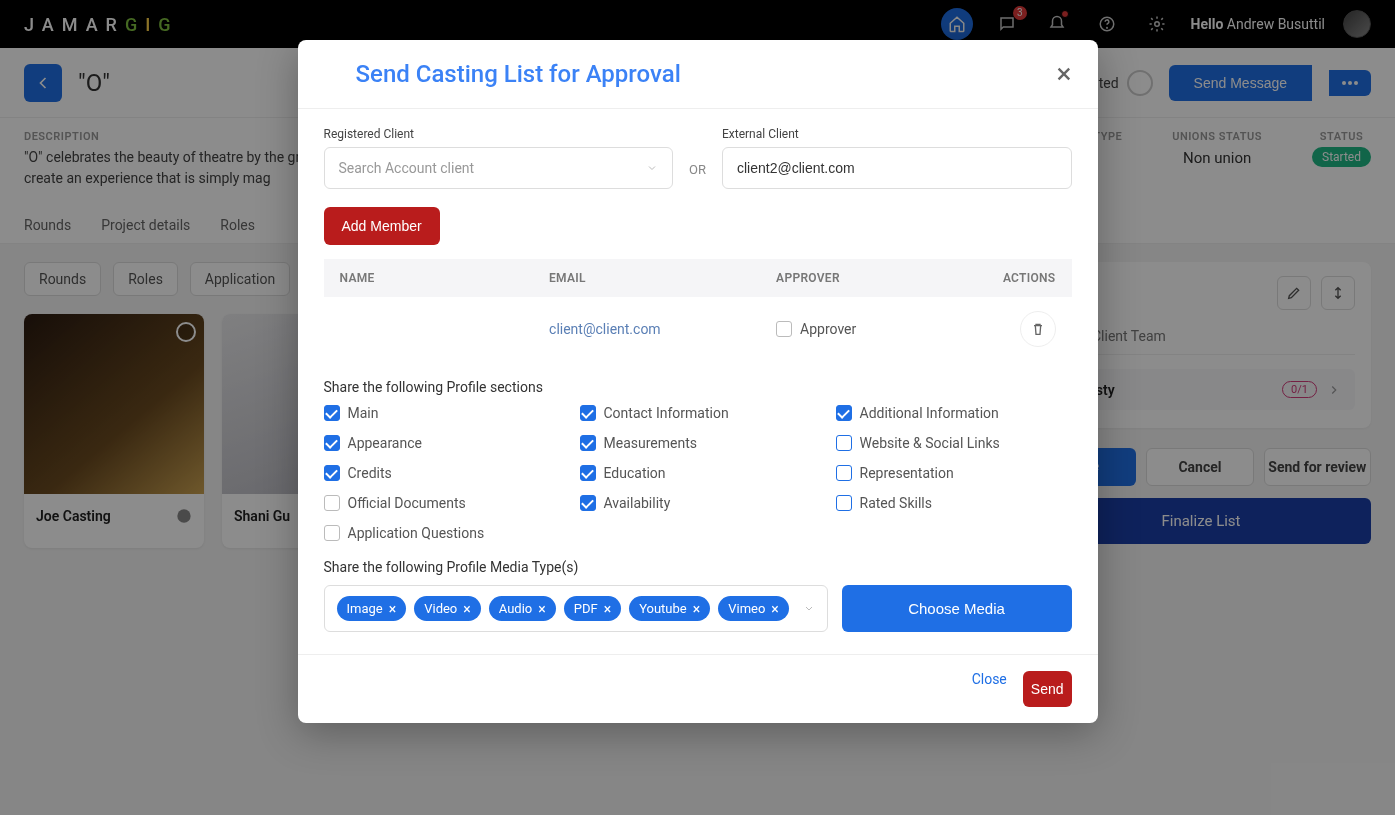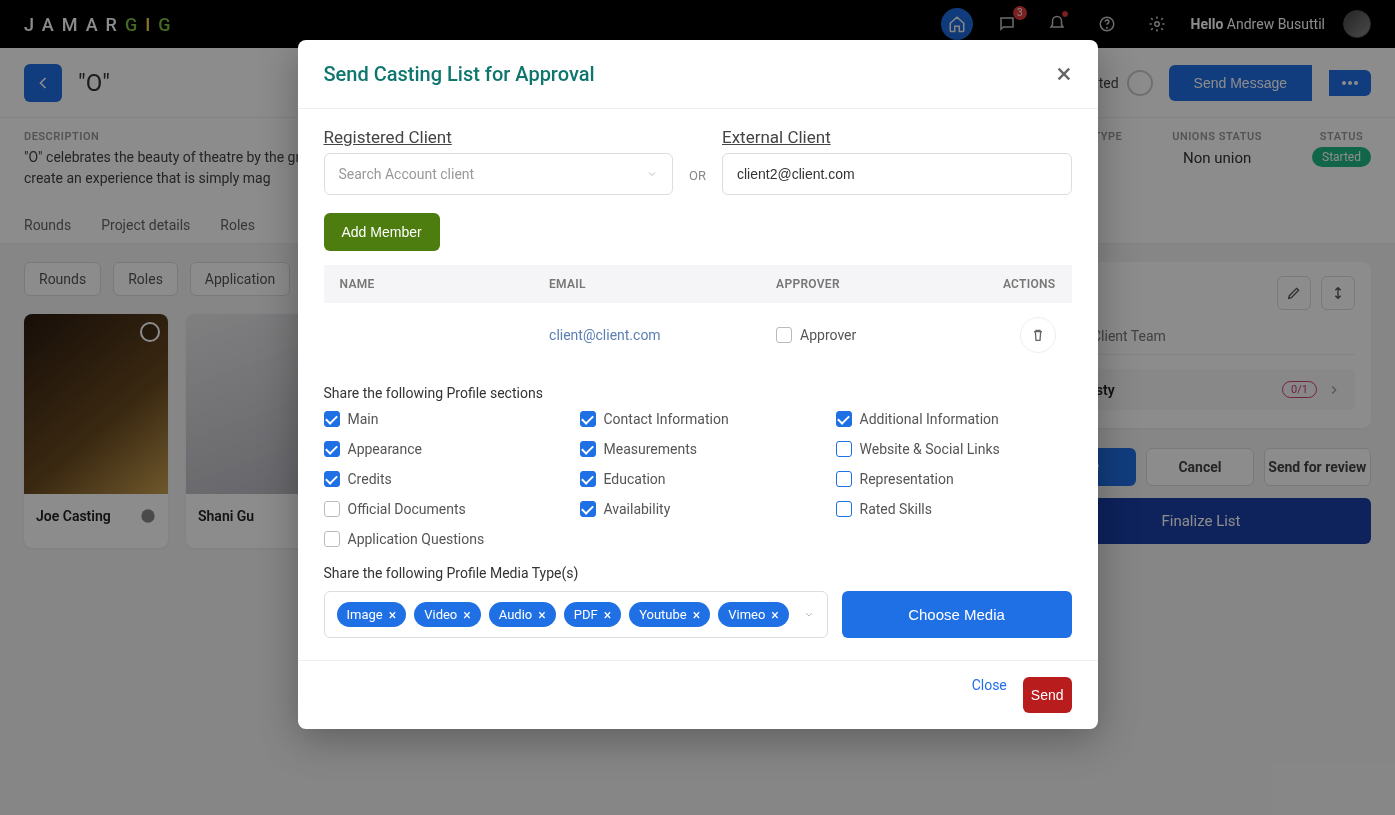--- a/index.html
+++ b/index.html
@@ -38,21 +38,21 @@
   .statuspill { display:inline-block; background:#1fb885; color:#fff; font-size:12px; padding:3px 10px; border-radius:10px; margin-top:4px;}
   
   .tabs1 { background:#fff; padding:0 24px; display:flex; gap:30px; border-bottom:1px solid #eee;}
   .tabs1 a { font-size:14px; color:#666; padding:10px 0; cursor:pointer;}
   
   .body { display:flex; padding:18px 24px; gap:20px;}
   .leftcol { flex:1;}
   .pillrow { display:flex; gap:12px; margin-bottom:18px;}
   .pillrow .pill { border:1px solid #ddd; background:#fff; padding:8px 14px; border-radius:6px; font-size:14px; color:#555;}
   .cards { display:flex; flex-wrap:wrap; gap:18px;}
-  .card { width:144px; background:#fff; border-radius:8px; overflow:hidden; box-shadow:0 1px 3px rgba(0,0,0,0.08);}
+  .card { width:180px; background:#fff; border-radius:8px; overflow:hidden; box-shadow:0 1px 3px rgba(0,0,0,0.08);}
   .card .img { height:180px; background:#444; background-size:cover; background-position:center; position:relative;}
   .card .img .sel { position:absolute; top:8px; right:8px; width:20px; height:20px; border:2px solid #fff; border-radius:50%; background:rgba(0,0,0,0.2);}
   .card .label { padding:14px 12px 24px; font-size:14px; font-weight:600; color:#222; display:flex; justify-content:space-between; align-items:center;}
   .card .label svg{width:16px;height:16px;fill:#888;}
   
   .rightcol { width:340px; }
   .rightcard { background:#fff; border-radius:8px; padding:14px 16px 18px; box-shadow:0 1px 3px rgba(0,0,0,0.05);}
   .iconrow { display:flex; justify-content:flex-end; gap:10px; }
   .iconsq { width:34px;height:34px;border:1px solid #ddd;border-radius:6px;display:flex;align-items:center;justify-content:center;}
   .iconsq svg{width:16px;height:16px;stroke:#555;fill:none;stroke-width:2;}
@@ -66,30 +66,30 @@
   .btnrow { display:flex; gap:10px; margin-top:20px;font-weight:bold;}
   .btn { flex:1; padding:10px 0; border-radius:6px; font-size:14px; text-align:center; cursor:pointer;}
   .btn.primary{background:#1f6fe5;color:#fff;}
   .btn.ghost{background:#fff;border:1px solid #ddd;color:#444;}
   .finalize { margin-top:12px; background:#1a3fa8; color:#fff; padding:14px 0; border-radius:6px; text-align:center; font-size:15px;}
   
   
   .overlay { position:absolute; inset:0; background:rgba(0,0,0,0.45); display:flex; align-items:flex-start; justify-content:center; padding-top:40px;}
   .modal { width:800px; background:#fff; border-radius:8px; box-shadow:0 10px 40px rgba(0,0,0,0.3); max-height:740px; display:flex; flex-direction:column;}
   .modalhdr { padding:20px 26px; display:flex; justify-content:space-between; align-items:center; border-bottom:1px solid #eee;}
-  .modalhdr h2{font-size:20px;font-weight:500;color:#0f766e;}
+  .modalhdr h2{font-size:24px;font-weight:500;color:#3b82f6;margin-left:32px;}
   .closeX{font-size:28px;color:#666;cursor:pointer;line-height:1;}
   .modalbody { padding:18px 26px 22px; overflow:auto; flex:1;}
   .frow { display:flex; align-items:flex-end; gap:16px; margin-bottom:18px;}
   .fcol { flex:1; }
-  .flabel { font-size:17px; color:#444; margin-bottom:6px; display:block;text-decoration:underline;}
+  .flabel { font-size:12px; color:#444; margin-bottom:6px; display:block;}
   .finput { width:100%; border:1px solid #ddd; border-radius:6px; padding:12px 14px; font-size:14px; color:#333;}
   .finput.select{display:flex;justify-content:space-between;align-items:center;color:#999;}
   .orlbl{font-size:13px;color:#888;padding-bottom:12px;}
-  .addmember{background:#4d7c0f;color:#fff;border:none;padding:11px 18px;border-radius:6px;font-size:14px;font-weight:500;}
+  .addmember{background:#b91c1c;color:#fff;border:none;padding:11px 18px;border-radius:6px;font-size:14px;font-weight:500;}
   
   .mtable { margin-top:14px; }
   .mthead { background:#f5f5f7; display:grid; grid-template-columns:1.2fr 1.3fr 1fr 0.6fr; padding:12px 16px; font-size:12px; color:#777; font-weight:600; letter-spacing:0.3px;}
   .mtrow { display:grid; grid-template-columns:1.2fr 1.3fr 1fr 0.6fr; padding:14px 16px; align-items:center; font-size:14px;}
   .mtrow .em{color:#5a7fb5;}
   .chkwrap{display:flex;align-items:center;gap:8px;color:#555;}
   .chk{width:16px;height:16px;border:1.5px solid #bbb;border-radius:3px;display:inline-flex;align-items:center;justify-content:center;flex-shrink:0;}
   .chk.on{background:#1f6fe5;border-color:#1f6fe5;}
   .chk.on::after{content:"";width:5px;height:9px;border:solid #fff;border-width:0 2px 2px 0;transform:rotate(45deg);margin-top:-2px;}
   .chk.outline{border-color:#1f6fe5;}

